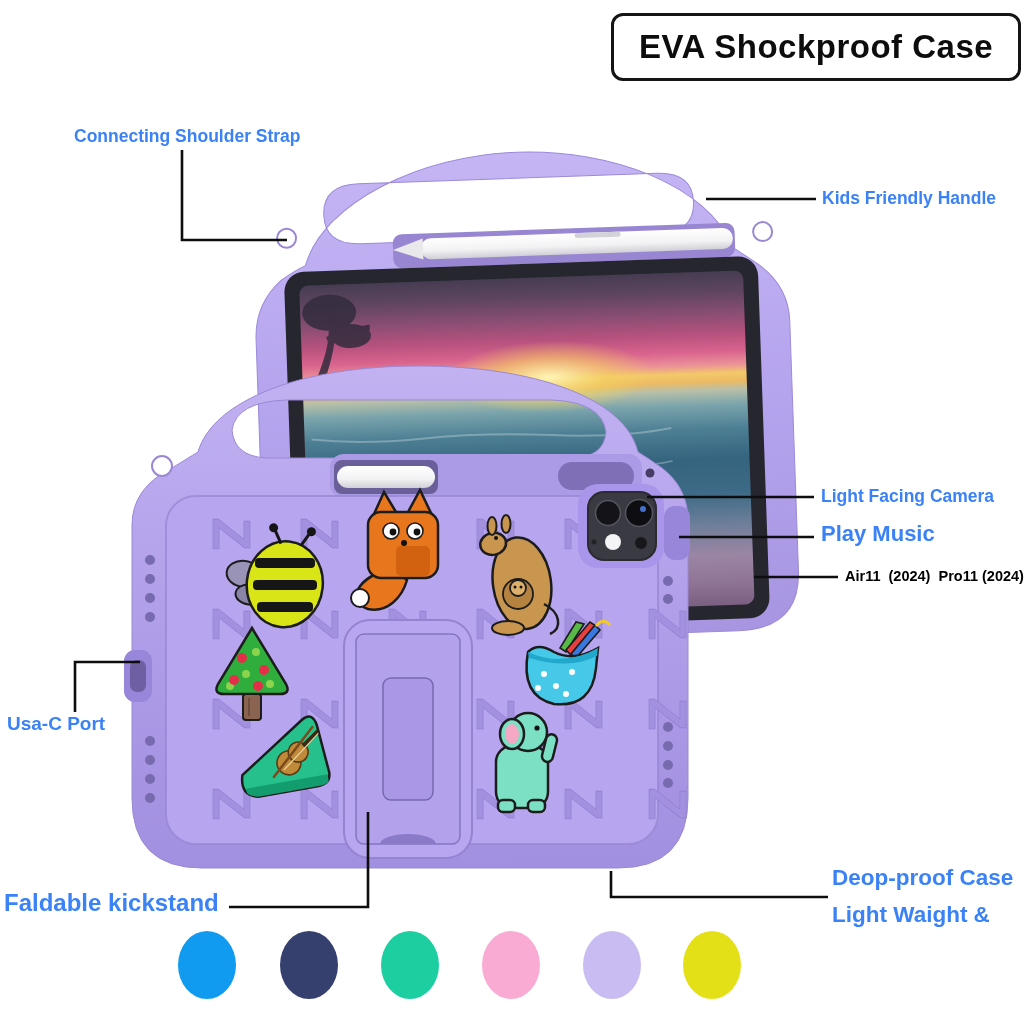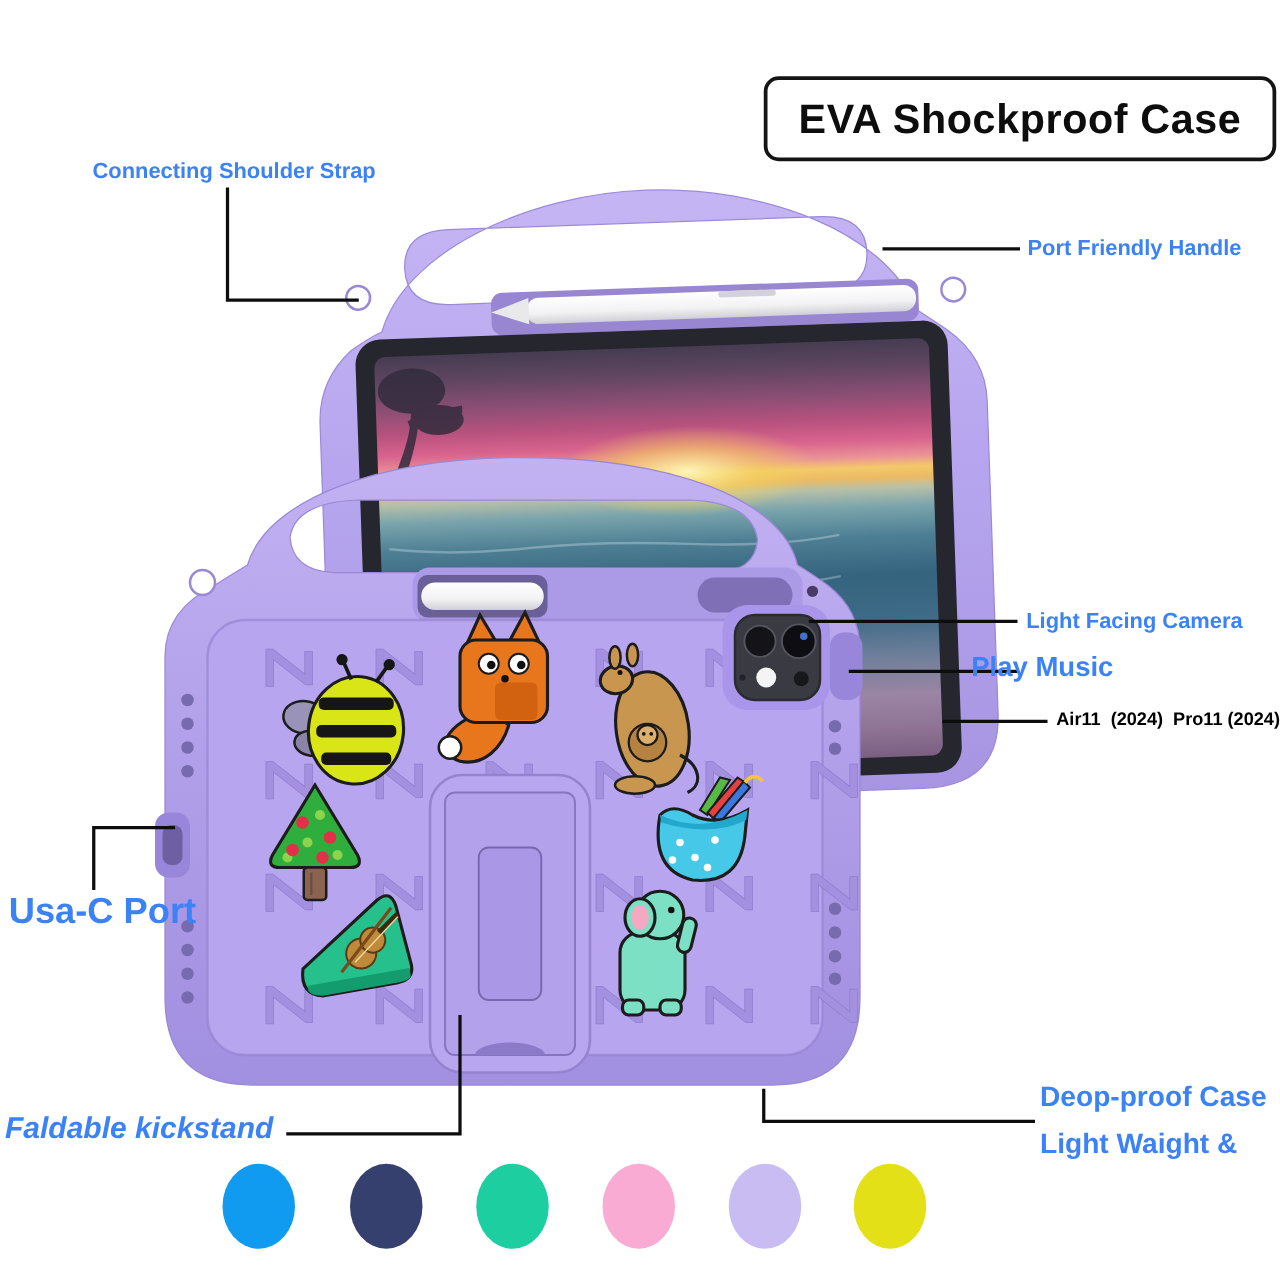--- a/index.html
+++ b/index.html
@@ -3,30 +3,30 @@
 <meta charset="utf-8">
 <style>
   html,body{margin:0;padding:0;background:#ffffff;}
   .stage{position:relative;width:1024px;height:1024px;background:#ffffff;overflow:hidden;
          font-family:"Liberation Sans",sans-serif;}
   .art{position:absolute;left:0;top:0;}
   .lbl{position:absolute;font-weight:700;color:#3b82f6;white-space:nowrap;line-height:1.1;}
   .lbl-strap{left:74px;top:127px;font-size:17.5px;}
   .lbl-handle{left:822px;top:189px;font-size:17.5px;}
   .lbl-camera{left:821px;top:487px;font-size:17.5px;}
-  .lbl-music{left:777px;top:522px;font-size:22px;}
+  .lbl-music{left:821px;top:522px;font-size:22px;}
   .lbl-compat{left:845px;top:569px;font-size:14.5px;white-space:pre;}
-  .lbl-usb{left:7px;top:714px;font-size:29px;}
-  .lbl-kickstand{left:4px;top:890px;font-size:24px;font-style:italic;}
+  .lbl-usb{left:7px;top:714px;font-size:19px;}
+  .lbl-kickstand{left:4px;top:890px;font-size:24px;}
   .lbl-light{left:832px;top:859px;font-size:22.5px;}
   .lbl-light span{display:block;line-height:37px;}
   .title-box{position:absolute;left:611px;top:13px;width:404px;height:62px;
              border:3.5px solid #141414;border-radius:12px;background:#ffffff;
              display:flex;align-items:center;justify-content:center;
-             font-size:33px;font-weight:700;color:#0d0d0d;letter-spacing:.5px;margin-top:48px;}
+             font-size:33px;font-weight:700;color:#0d0d0d;letter-spacing:.5px;}
   .swatch{position:absolute;width:58px;height:68px;border-radius:50%;top:931px;}
 </style>
 </head>
 <body>
 
 <div class="stage">
 
 <svg class="art" width="1024" height="1024" viewBox="0 0 1024 1024">
   <defs>
     <linearGradient id="caseGradBack" x1="0" y1="0" x2="0" y2="1">
@@ -297,21 +297,21 @@
     <path d="M 679 537 L 814 537"></path>
     <path d="M 754 577 L 838 577"></path>
     <path d="M 140 662 L 75 662 L 75 712"></path>
     <path d="M 368 812 L 368 907 L 229 907"></path>
     <path d="M 611 871 L 611 897 L 828 897"></path>
   </g>
 </svg>
 
 <div class="title-box">EVA Shockproof Case</div>
 <div class="lbl lbl-strap">Connecting Shoulder Strap</div>
-<div class="lbl lbl-handle">Port Friendly Handle</div>
+<div class="lbl lbl-handle">Kids Friendly Handle</div>
 <div class="lbl lbl-camera">Light Facing Camera</div>
 <div class="lbl lbl-music">Play Music</div>
 <div class="lbl lbl-compat" style="color: #000000;">Air11  (2024)  Pro11 (2024)</div>
 <div class="lbl lbl-usb">Usa-C Port</div>
 <div class="lbl lbl-kickstand">Faldable kickstand</div>
 <div class="lbl lbl-light">
   <span>Deop-proof Case</span>
   <span>Light Waight &amp;</span>
 </div>
 

